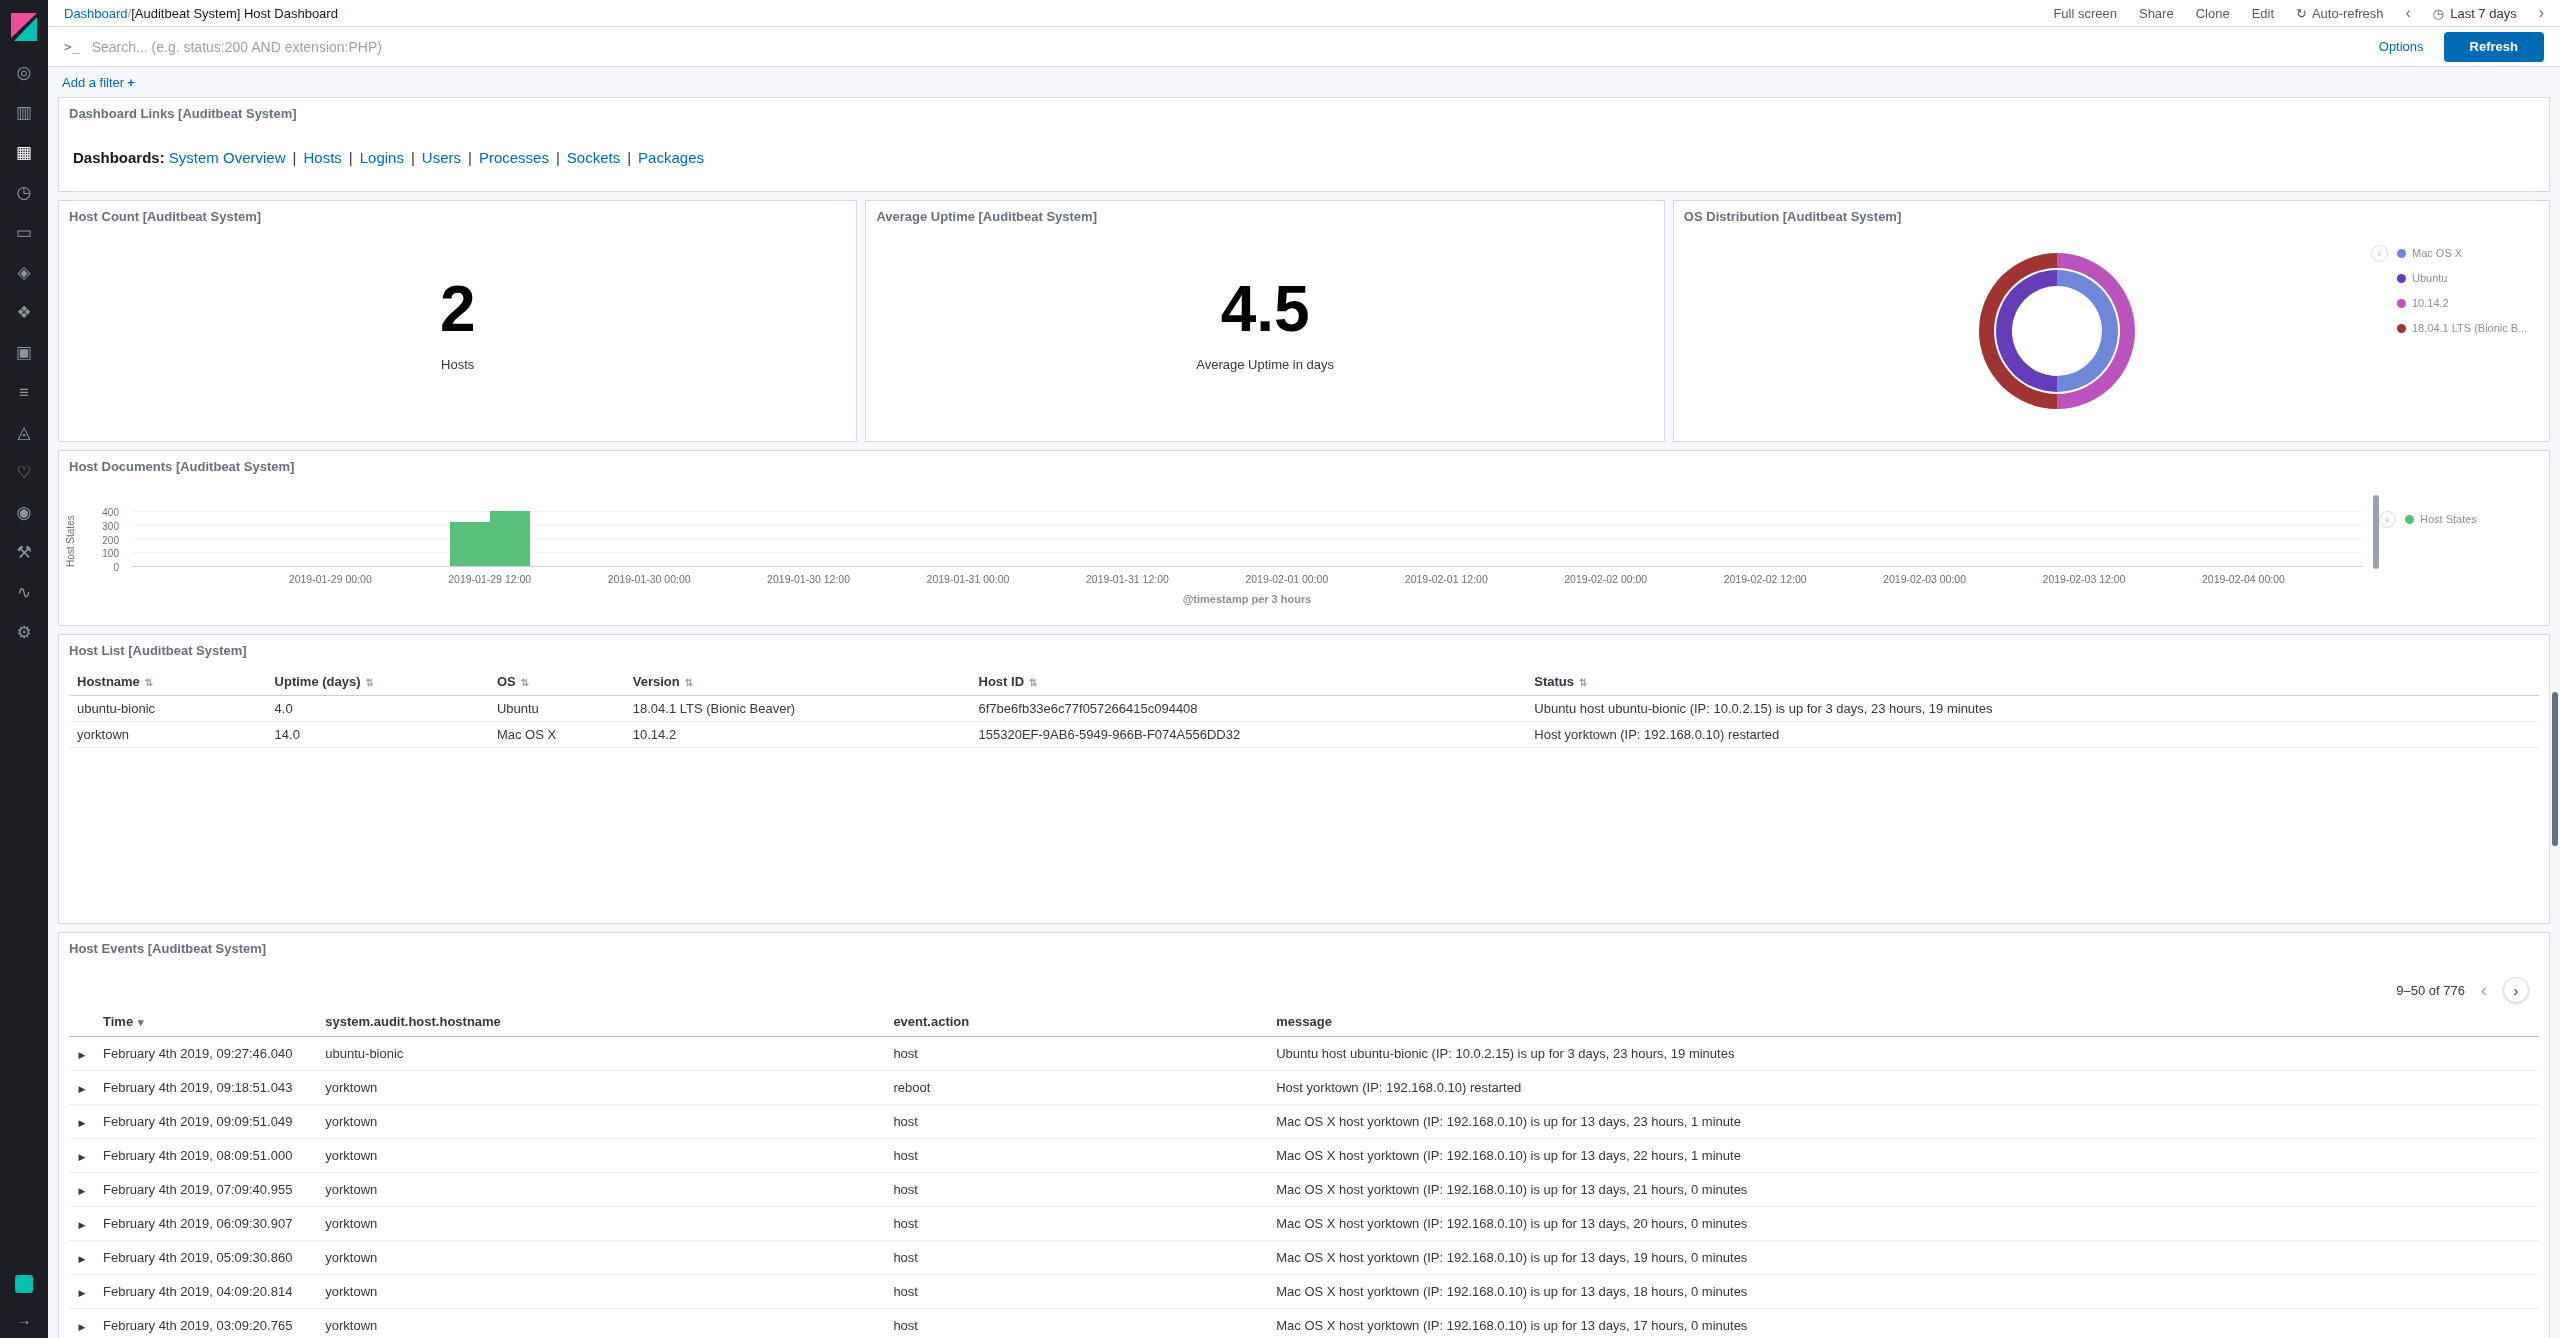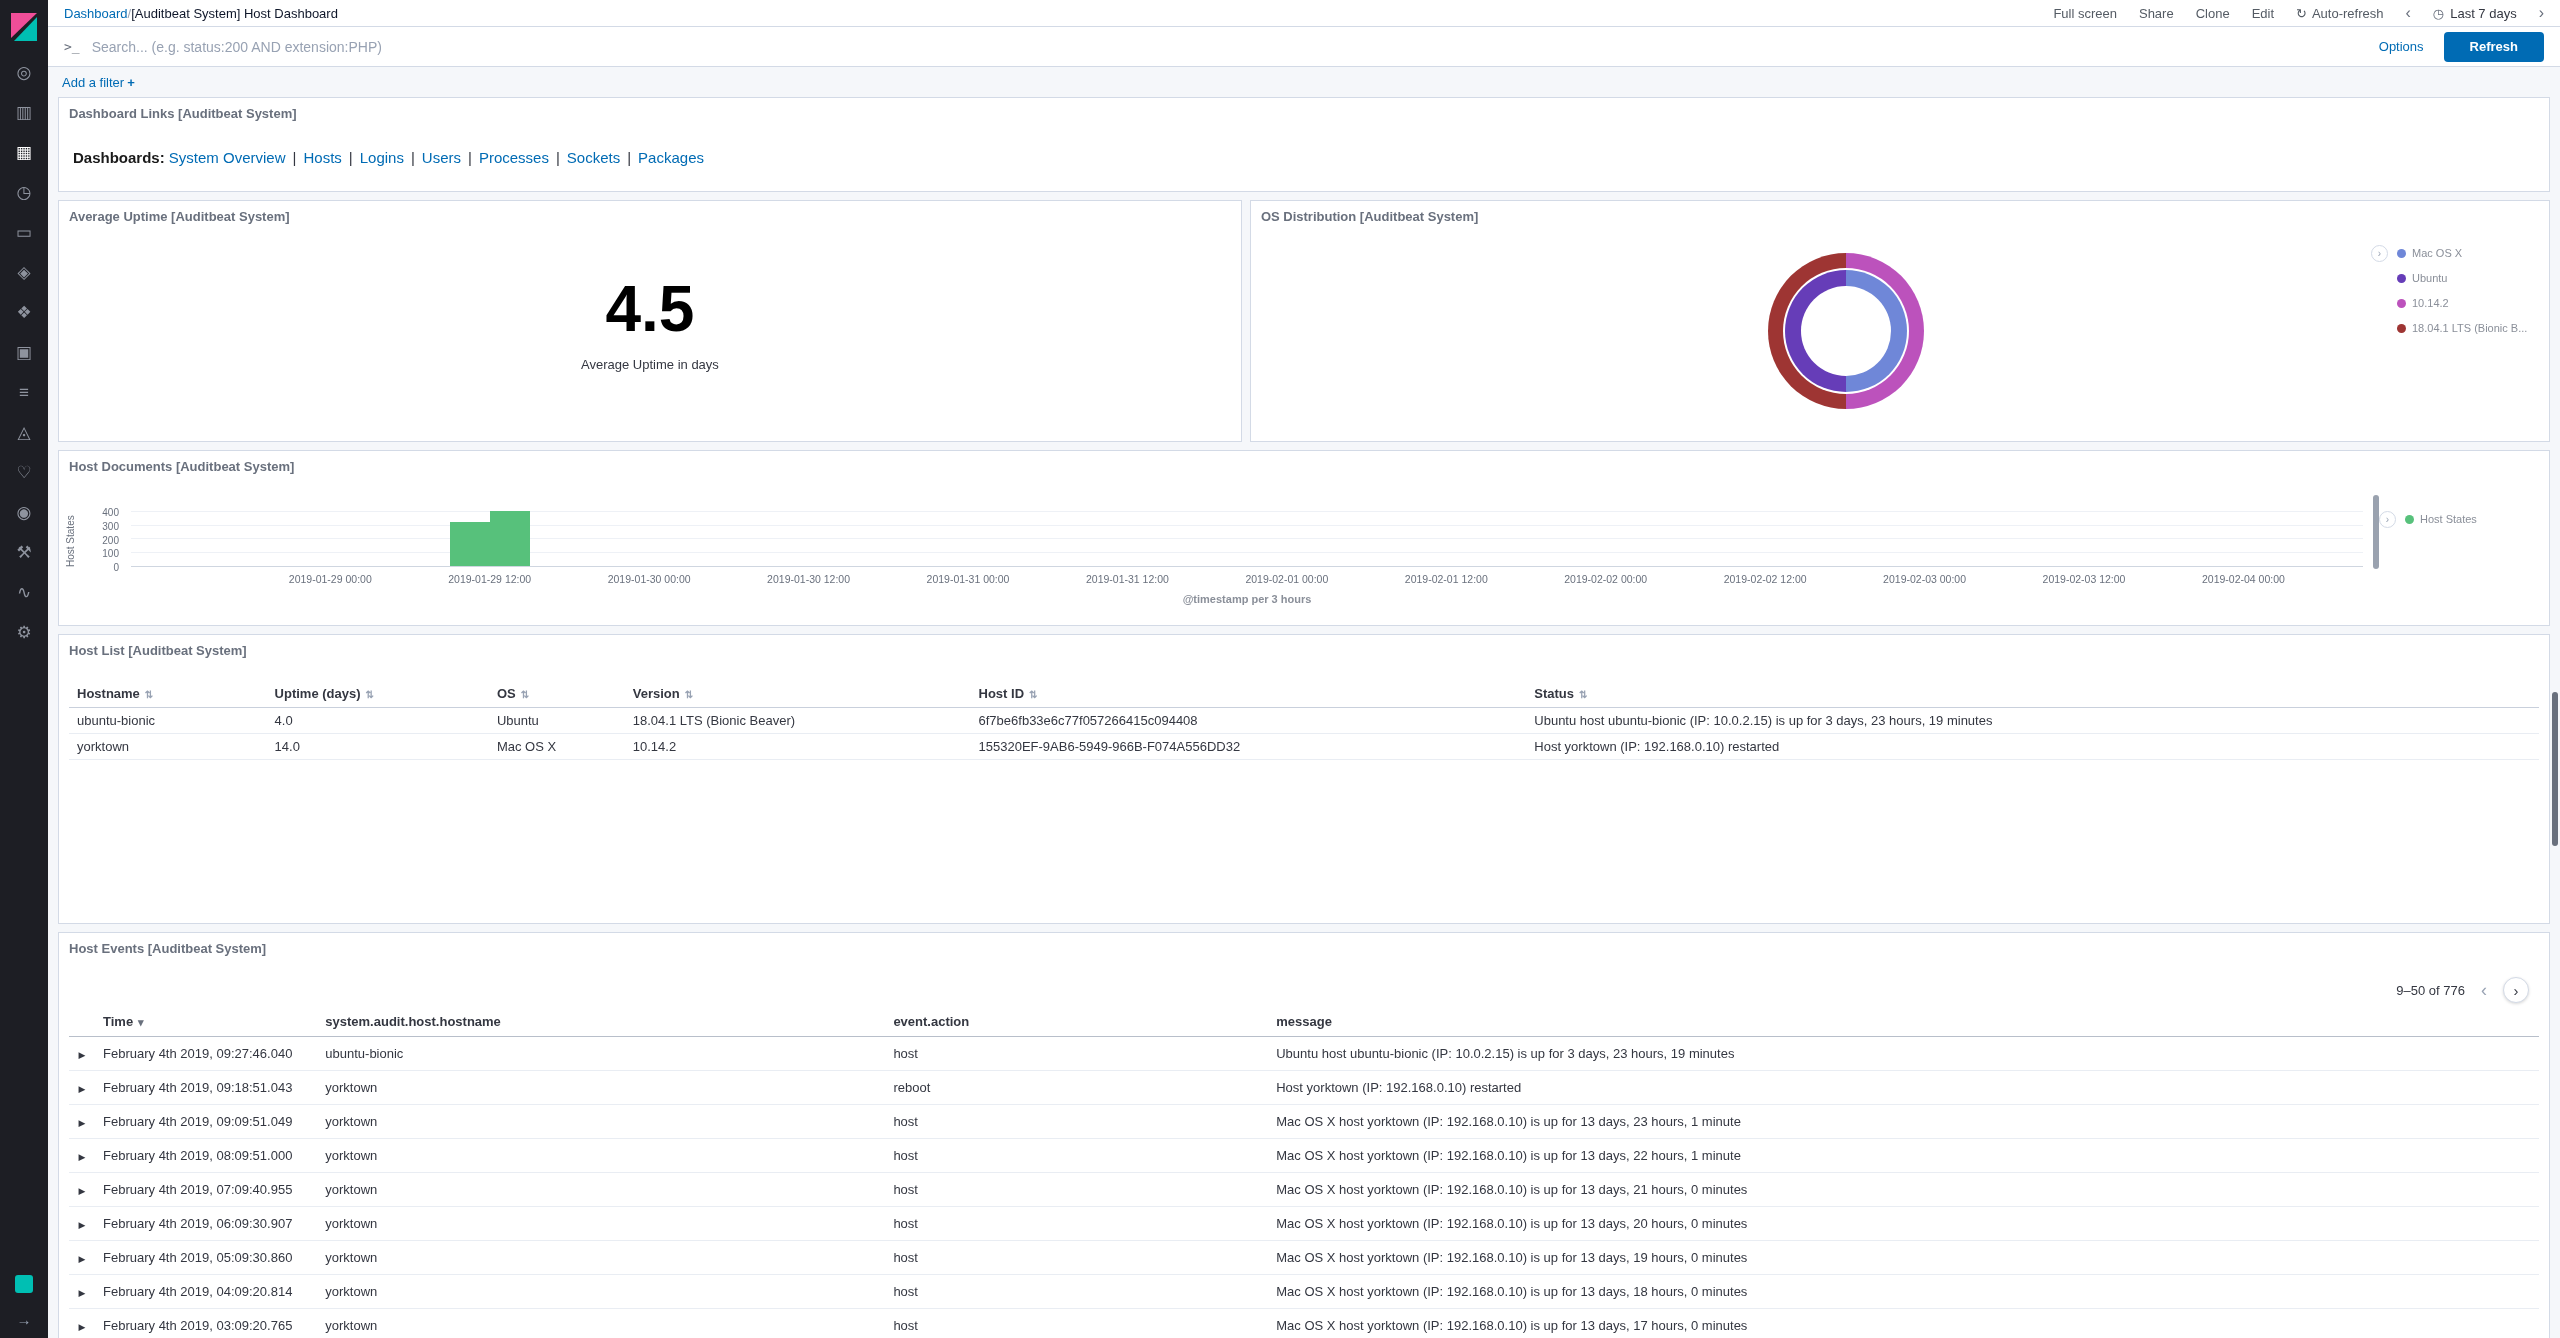--- a/index.html
+++ b/index.html
@@ -105,21 +105,21 @@
   .xtick { position:absolute; transform:translateX(-50%); font-size:10.5px; color:#69707d; white-space:nowrap; }
   .xlabel { position:absolute; left:72px; right:186px; top:142px; text-align:center;
     font-size:11px; font-weight:600; color:#8a8f99; }
   .chart-panel .vis-legend { position:absolute; right:10px; top:46px; width:160px; padding-top:16px; }
   .chart-panel .legend-toggle { top:14px; }
   .chart-scroll { position:absolute; right:170px; top:44px; width:6px; height:74px;
     background:#9aa2af; border-radius:3px; cursor:pointer; }
 
   
   .list-panel { height:290px; }
-  .host-table { width:100%; border-collapse:collapse; margin-top:24px; table-layout:fixed; }
+  .host-table { width:100%; border-collapse:collapse; margin-top:12px; table-layout:fixed; }
   .host-table th { text-align:left; font-size:13px; font-weight:700; color:#343741;
     padding:4px 8px 6px; border-bottom:1px solid #c9d0dc; cursor:pointer; }
   .host-table td { font-size:13px; color:#343741; padding:5px 8px; border-bottom:1px solid #e9edf3;
     overflow:hidden; white-space:nowrap; text-overflow:ellipsis; }
   .host-table th:nth-child(1){width:8%} .host-table th:nth-child(2){width:9%}
   .host-table th:nth-child(3){width:5.5%} .host-table th:nth-child(4){width:14%}
   .host-table th:nth-child(5){width:22.5%}
   .sort-icon { margin-left:5px; font-size:10px; color:#98a2b3; }
 
   
@@ -252,20 +252,27 @@
 
       <section class="panel links-panel">
         <div class="panel-title">Dashboard Links [Auditbeat System]</div>
         <div class="links-line">
           <b>Dashboards:</b>
           <span id="dash-links"><a class="dash-link">System Overview</a><span class="link-sep">|</span><a class="dash-link">Hosts</a><span class="link-sep">|</span><a class="dash-link">Logins</a><span class="link-sep">|</span><a class="dash-link">Users</a><span class="link-sep">|</span><a class="dash-link">Processes</a><span class="link-sep">|</span><a class="dash-link">Sockets</a><span class="link-sep">|</span><a class="dash-link">Packages</a></span>
         </div>
       </section>
 
       <div class="metrics-row">
+        <section class="panel metric-panel">
+          <div class="panel-title">Host Count [Auditbeat System]</div>
+          <div class="metric-center">
+            <div class="metric-value">2</div>
+            <div class="metric-label">Hosts</div>
+          </div>
+        </section>
 
         <section class="panel metric-panel">
           <div class="panel-title">Average Uptime [Auditbeat System]</div>
           <div class="metric-center">
             <div class="metric-value">4.5</div>
             <div class="metric-label">Average Uptime in days</div>
           </div>
         </section>
 
         <section class="panel donut-panel">

